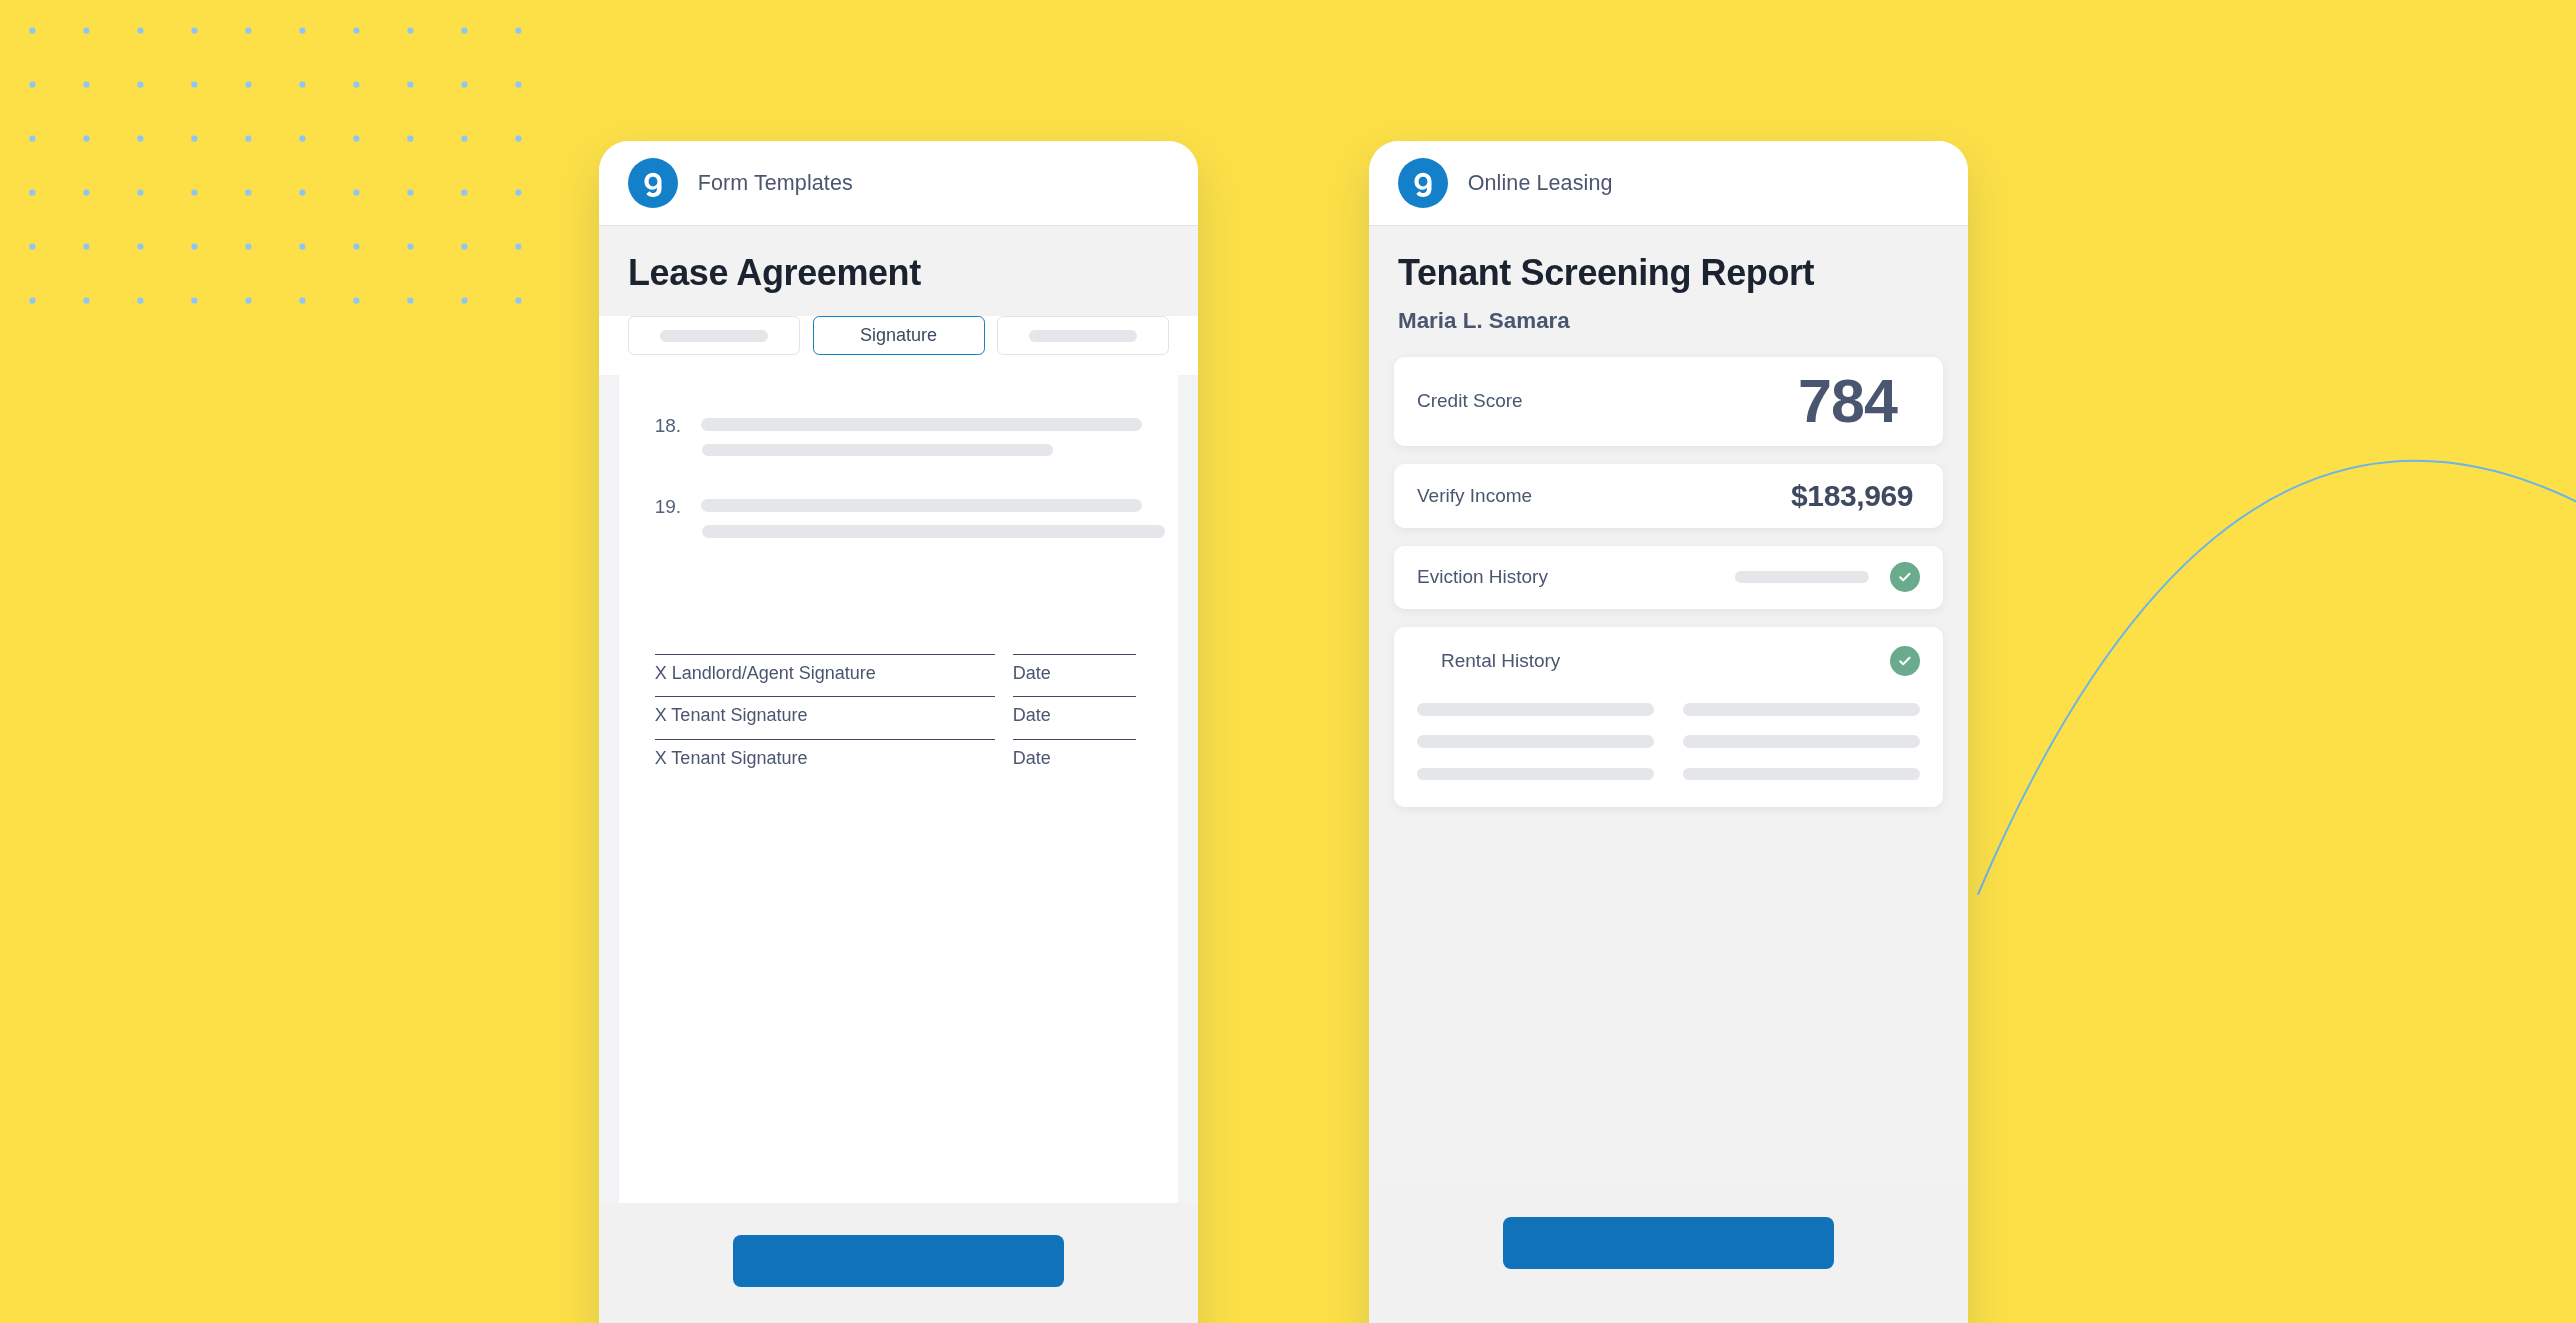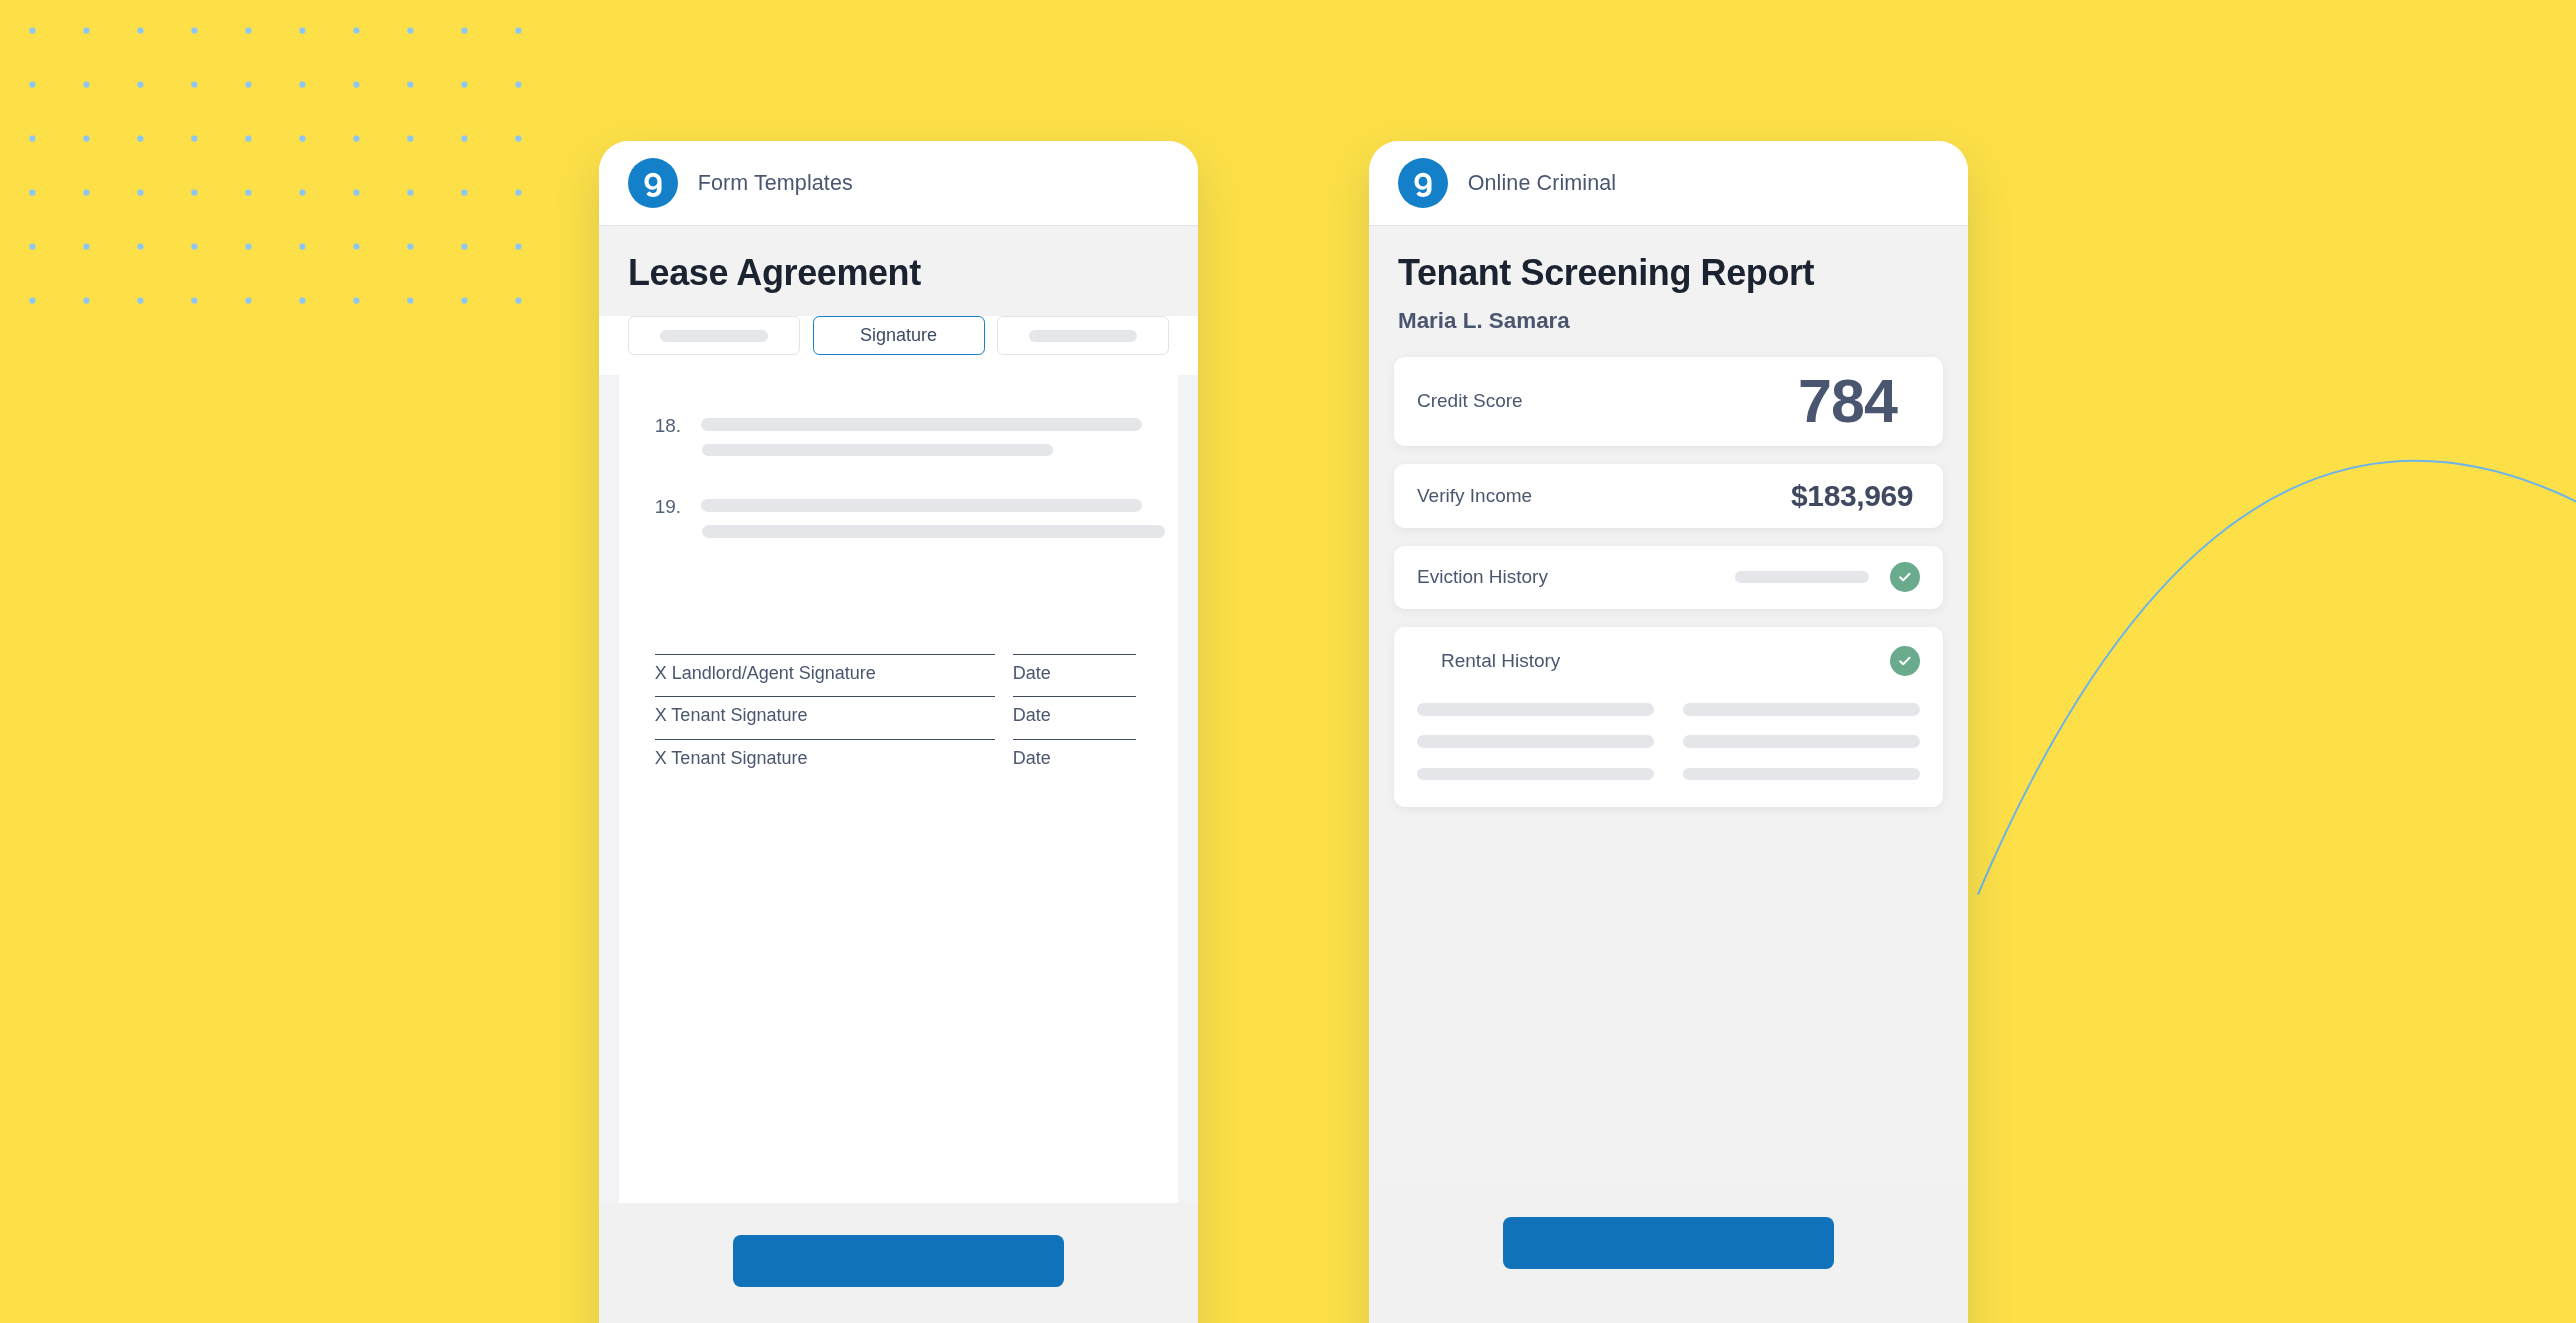--- a/index.html
+++ b/index.html
@@ -382,21 +382,21 @@
   </div>
 
   <div class="phone phone-right">
 
     <div class="appbar">
       <div class="logo">
         <svg width="32" height="32" viewBox="0 0 36 36">
           <path d="M18 6.4c-5.4 0-9.6 4.1-9.6 9.9 0 5.3 3.6 9.2 8.6 9.2 2.2 0 4.1-.8 5.4-2.2v1.8c0 2.6-1.6 4.2-4.2 4.2-1.8 0-3.2-.7-4.1-2l-3.6 2.7c1.7 2.4 4.4 3.7 7.8 3.7 5.6 0 9.3-3.5 9.3-9.2V16.3c0-5.8-4.2-9.9-9.6-9.9zm0 4.6c2.9 0 5 2.3 5 5.4s-2.1 5.4-5 5.4-5-2.3-5-5.4 2.1-5.4 5-5.4z" fill="#ffffff"></path>
         </svg>
       </div>
-      <div class="appbar-title">Online Criminal</div>
+      <div class="appbar-title">Online Leasing</div>
     </div>
 
     <div class="title-block">
       <h1 class="doc-title">Tenant Screening Report</h1>
       <p class="doc-subtitle">Maria L. Samara</p>
     </div>
 
     <div class="report-body">
 
       <div class="card card-score">

